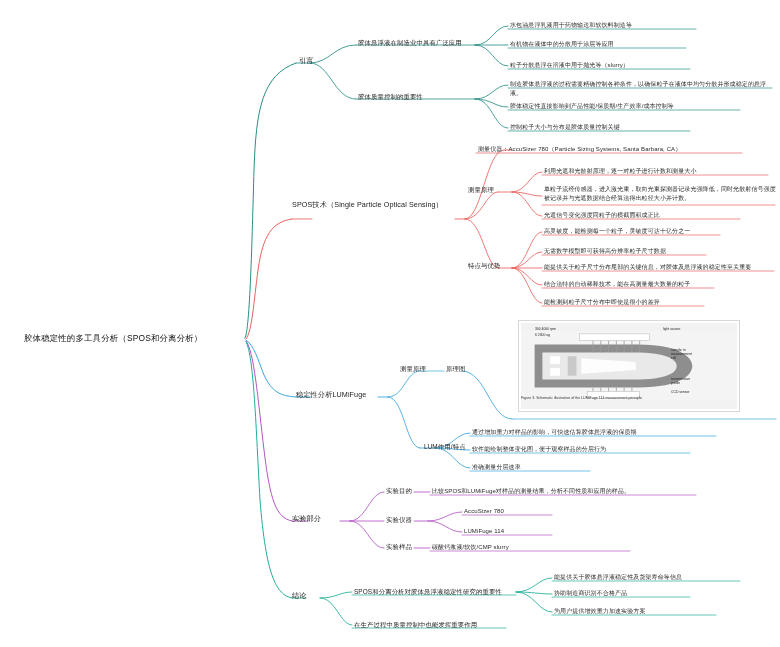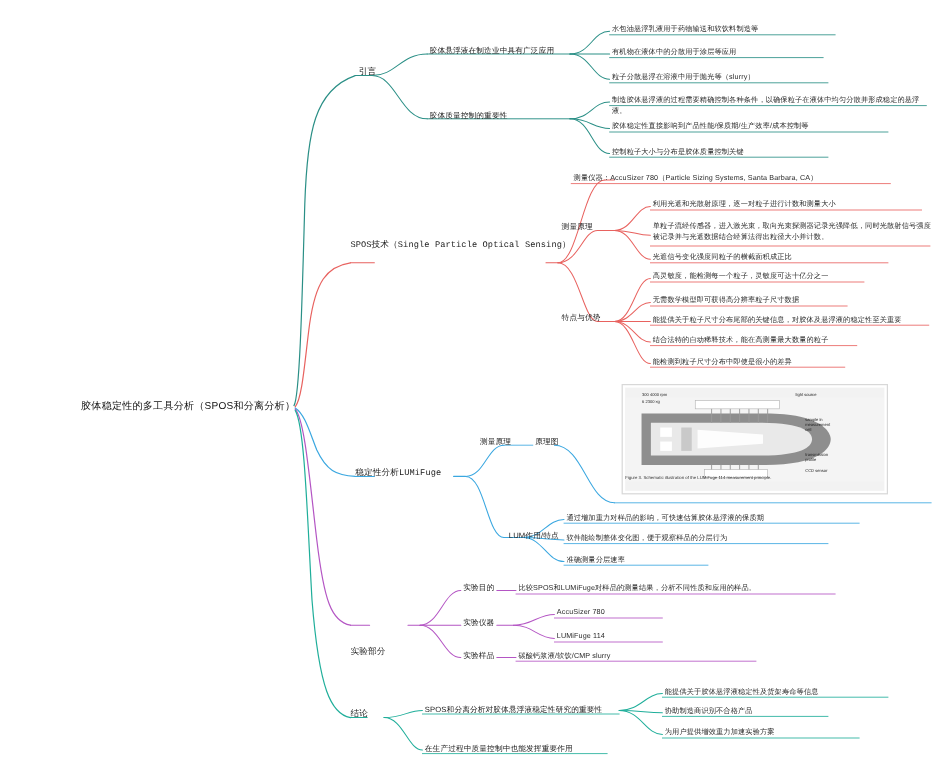--- a/index.html
+++ b/index.html
@@ -18,26 +18,24 @@
     font-size:6.1px;
     line-height:1.45;
     color:#222222;
     white-space:pre-line;
     letter-spacing:0.1px;
   }
   .root{
     font-size:8.4px;
     color:#111111;
     letter-spacing:0.2px;
-    text-align:right;
   }
   .lvl1{
     font-size:7.2px;
     color:#1a1a1a;
-    font-family:Liberation Mono, monospace;
   }
   .lvl2{
     font-size:6.4px;
     color:#222222;
   }
   .leaf{font-size:6.0px;color:#2a2a2a;}
   .fig-wrap{
     position:absolute;
     border:1px solid #d8d8d8;
     background:#ffffff;
@@ -280,21 +278,21 @@
 cell</div>
       <div class="fig-label" style="left:150px;top:55px;white-space:pre-line;">transmission
 profile</div>
       <div class="fig-label" style="left:150px;top:68px;">CCD sensor</div>
       <div class="fig-label" style="left:14px;top:5px;">300  4000 rpm</div>
       <div class="fig-label" style="left:14px;top:11px;">6  2300 xg</div>
     </div>
   </div>
   <div class="fig-cap" style="left:521px;top:396px;width:210px;">Figure 3.   Schematic illustration of the LUMiFuge 114 measurement principle.</div>
 
-  <div class="node lvl1" style="left:292px;top:539px;">实验部分</div>
+  <div class="node lvl1" style="left:292px;top:514px;">实验部分</div>
 
   <div class="node lvl2" style="left:386px;top:486px;">实验目的</div>
   <div class="node lvl2" style="left:386px;top:515px;">实验仪器</div>
   <div class="node lvl2" style="left:386px;top:542px;">实验样品</div>
 
   <div class="node leaf" style="left:432px;top:487px;width:266px;">比较SPOS和LUMiFuge对样品的测量结果，分析不同性质和应用的样品。</div>
   <div class="node leaf" style="left:464px;top:507px;">AccuSizer 780</div>
   <div class="node leaf" style="left:464px;top:527px;">LUMiFuge 114</div>
   <div class="node leaf" style="left:432px;top:543px;">碳酸钙浆液/软饮/CMP slurry</div>
 

